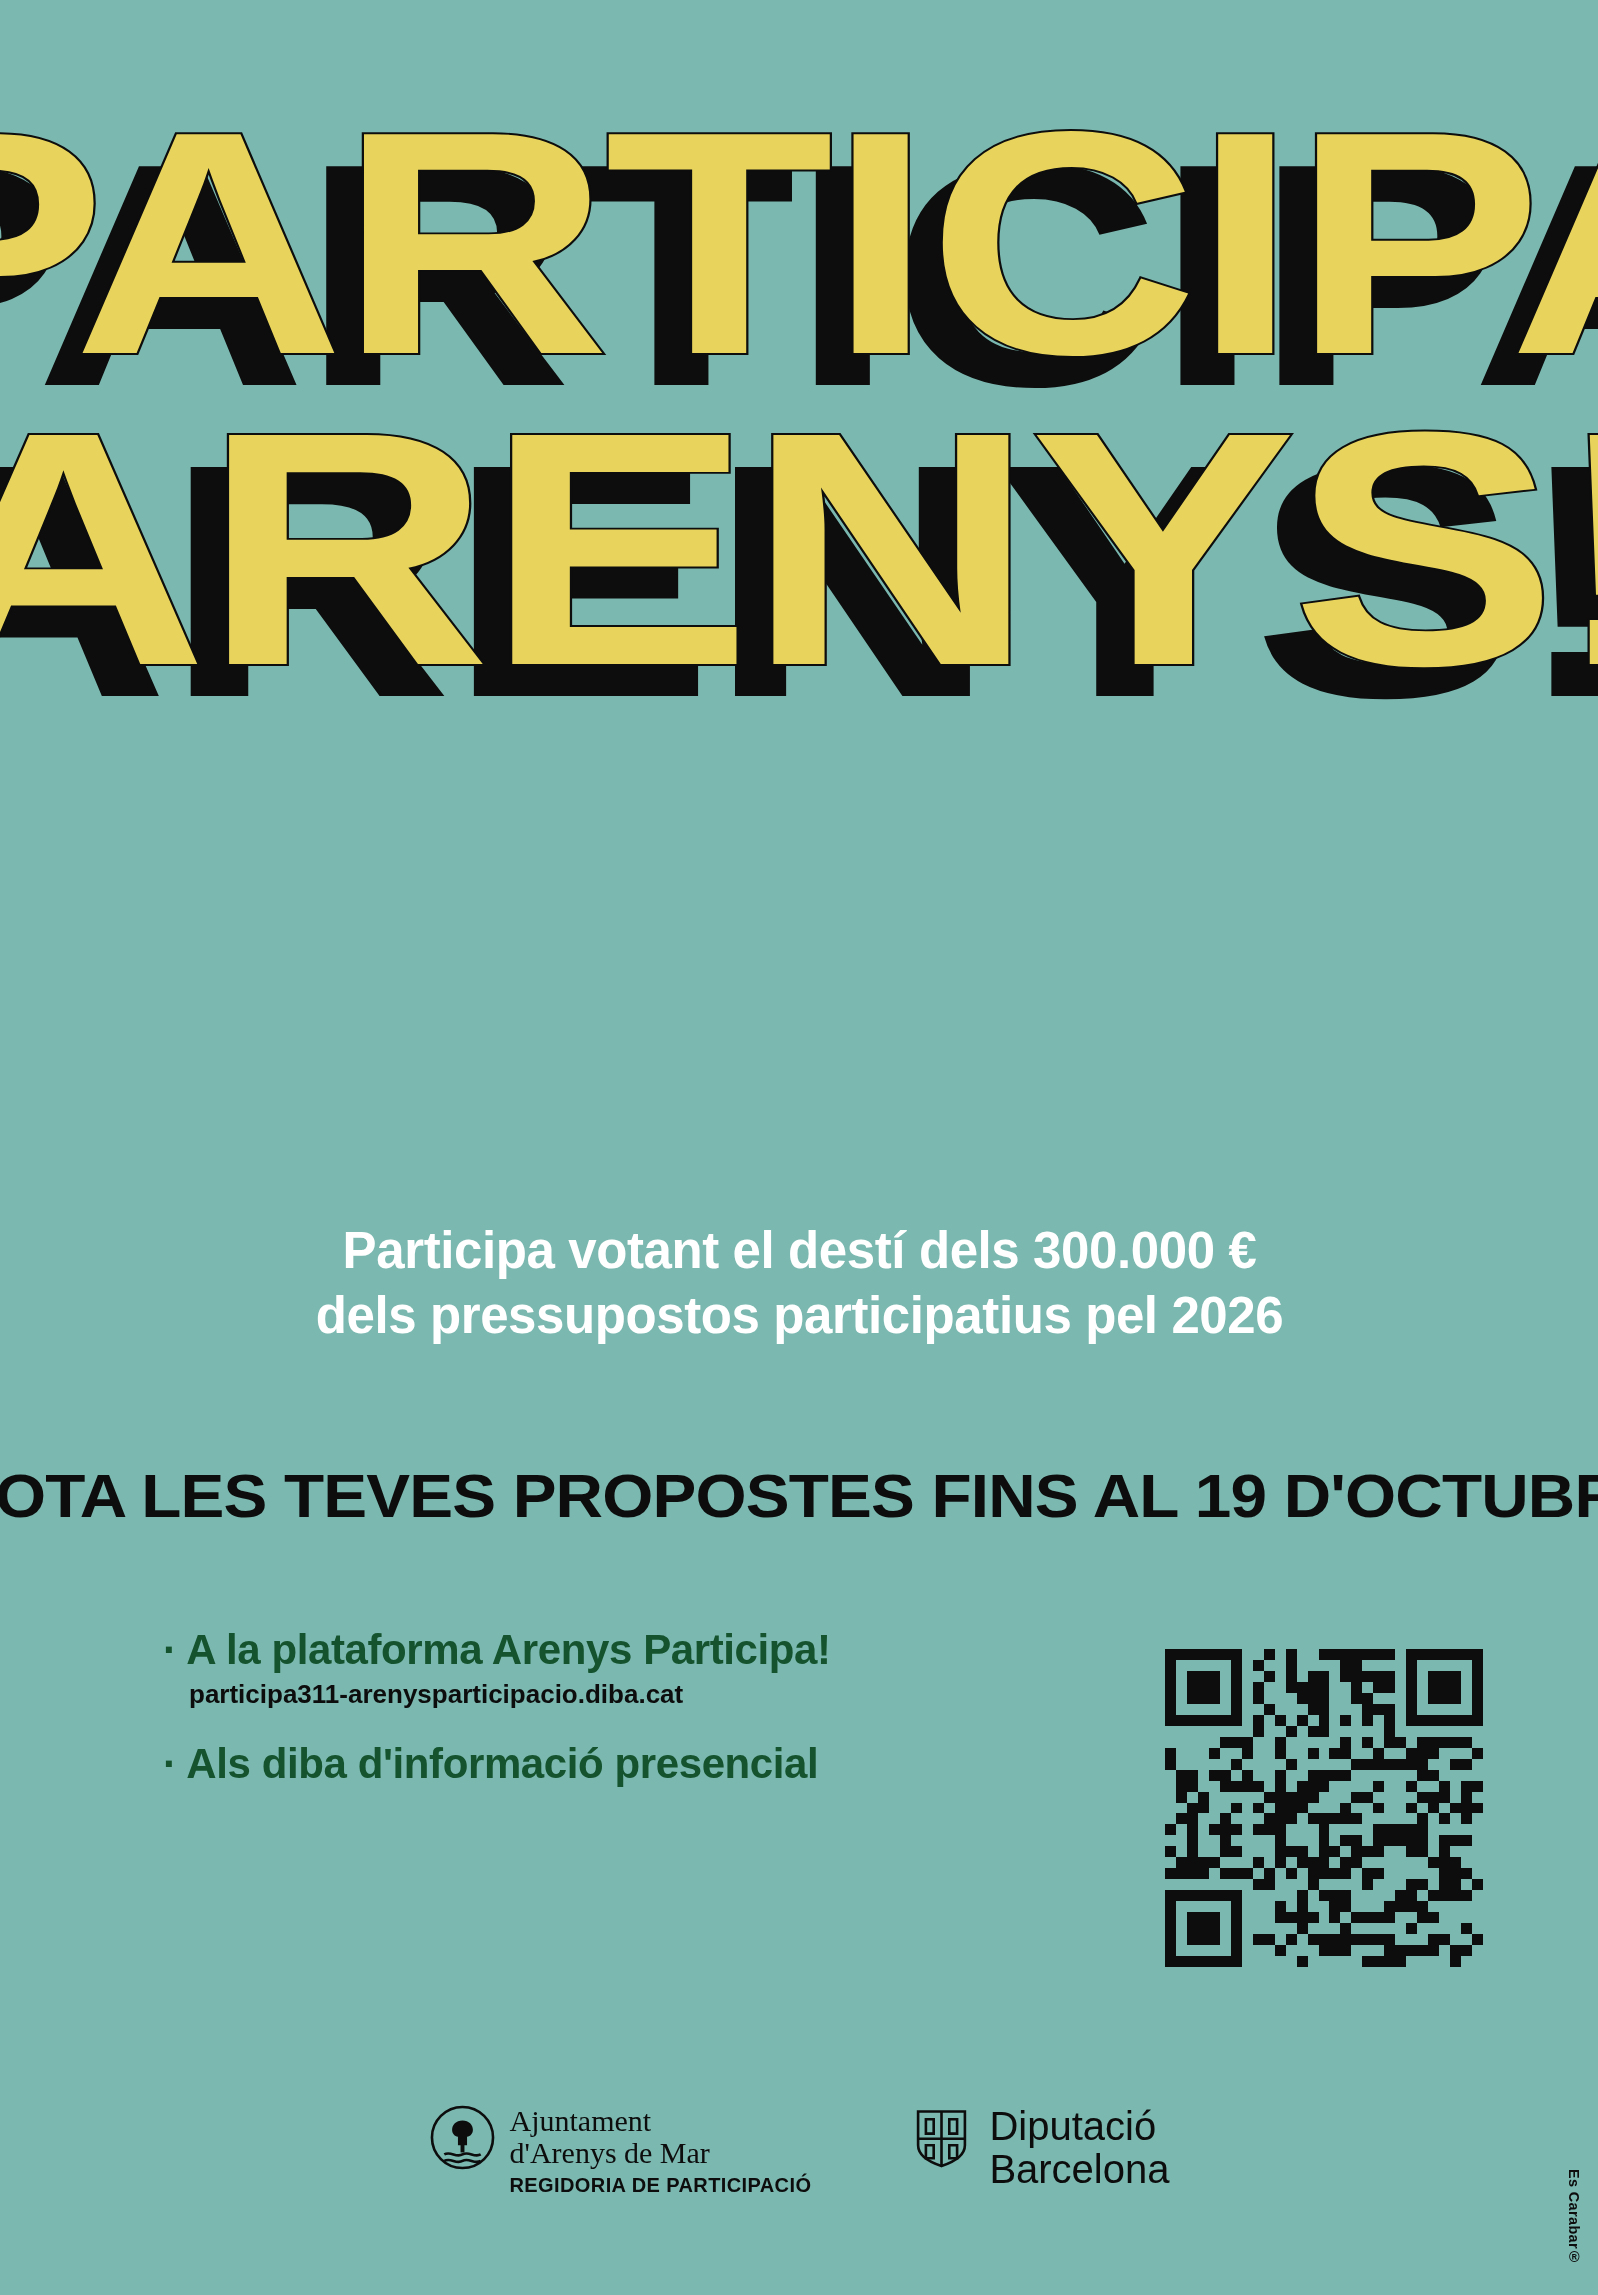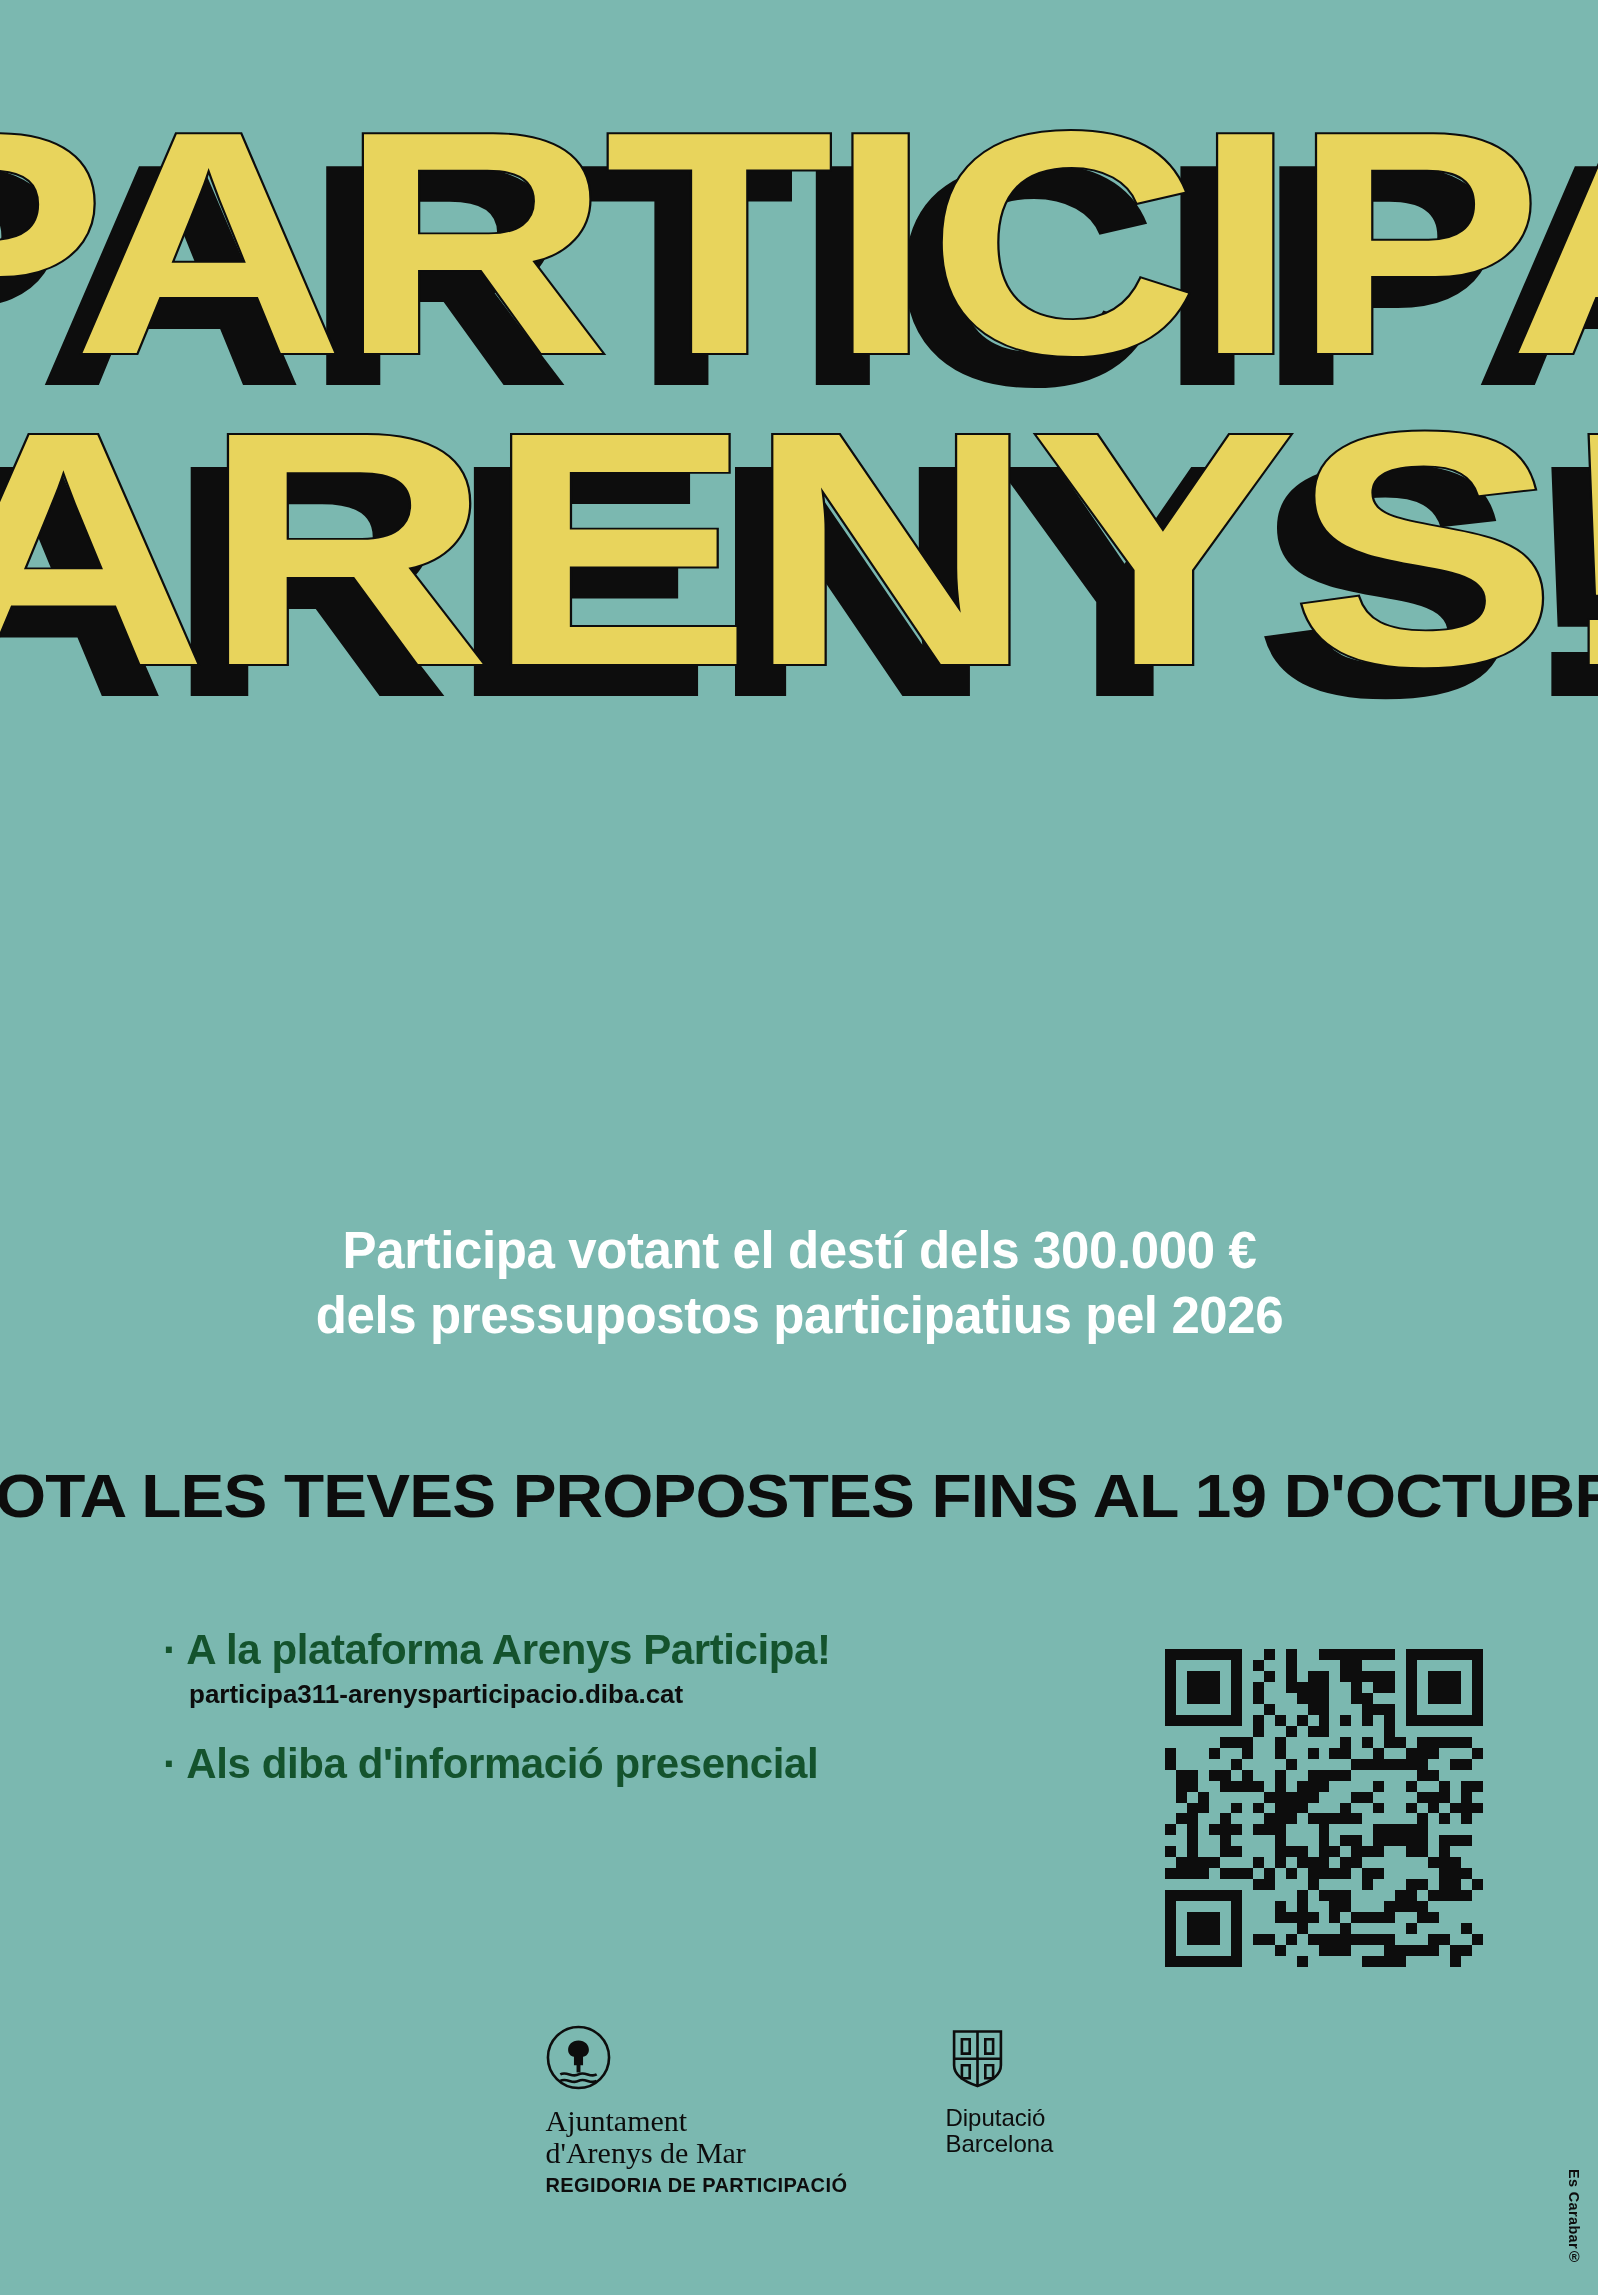--- a/index.html
+++ b/index.html
@@ -151,21 +151,20 @@
     bottom: 98px;
     display: flex;
     justify-content: center;
     align-items: flex-start;
     gap: 98px;
   }
   .logo-block {
     display: flex;
     align-items: flex-start;
     gap: 15px;
-    flex-direction: column;
   }
   .logo-mark {
     width: 65px;
     height: 65px;
     flex: 0 0 auto;
   }
   .logo-text {
     color: #0d0d0d;
     line-height: 1.08;
   }
@@ -181,21 +180,21 @@
   }
   .logo-sub {
     font-size: 20px;
     font-weight: bold;
     letter-spacing: 0.4px;
     margin-top: 6px;
   }
   .logo-text-b .logo-line1,
   .logo-text-b .logo-line2 {
     font-family: "Liberation Sans", sans-serif;
-    font-size: 24px;
+    font-size: 40px;
     font-weight: normal;
   }
 
   
   .credit {
     position: absolute;
     right: 16.6px;
     bottom: 30px;
     color: #0d0d0d;
     font-size: 14.4px;

